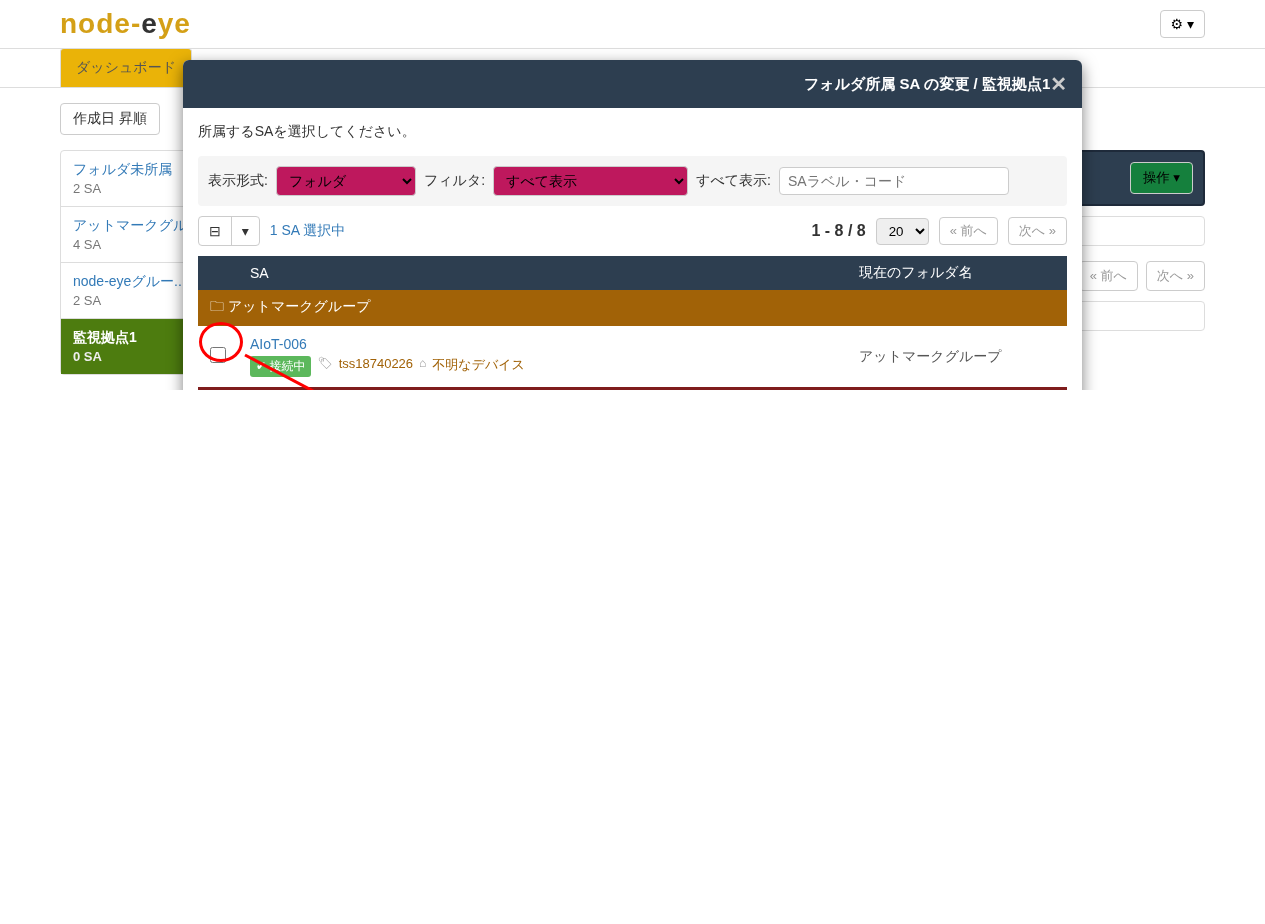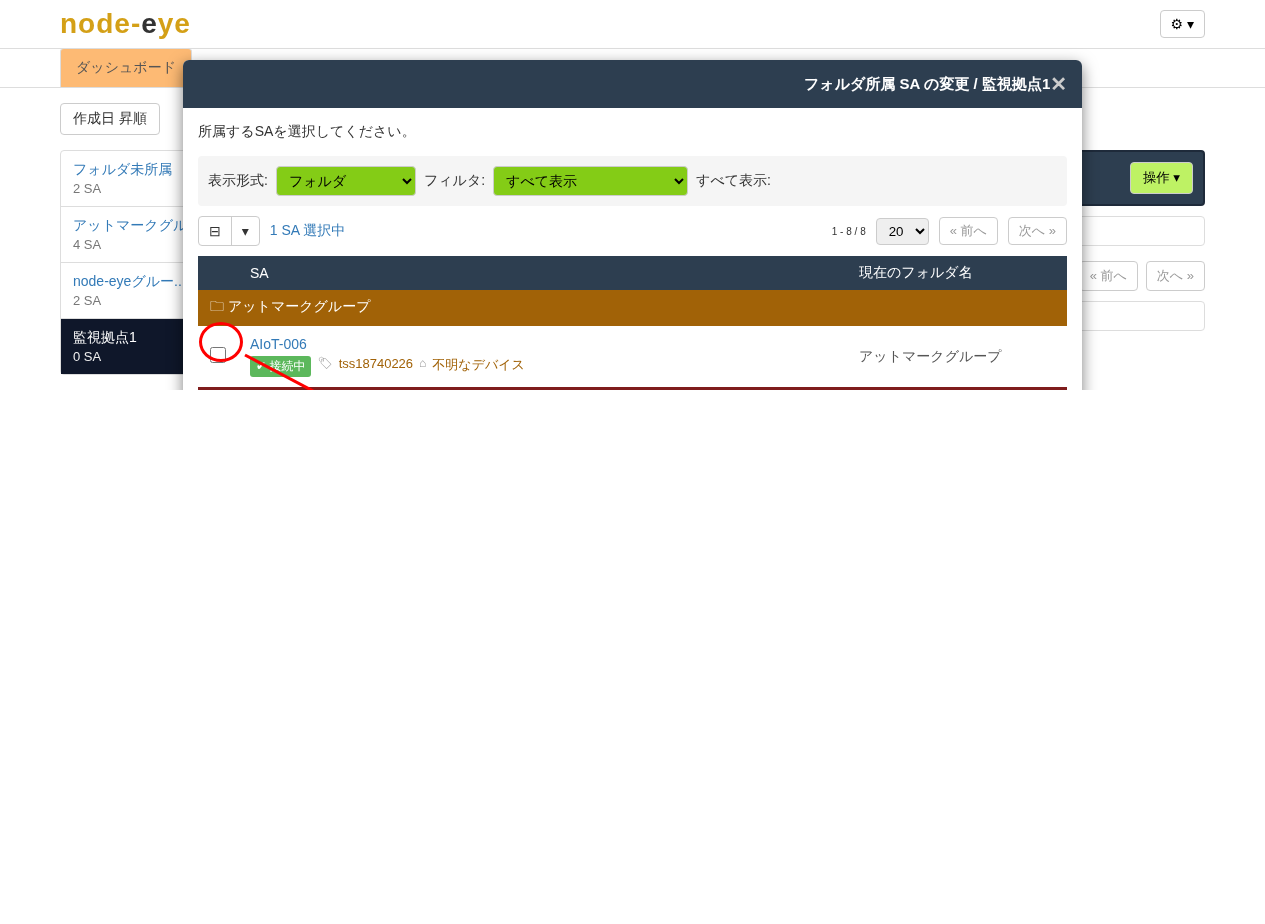--- a/index.html
+++ b/index.html
@@ -8,66 +8,66 @@
     .page-container { width: 1265px; margin: 0 auto; position: relative; }
     
     
     .header { display: flex; justify-content: space-between; align-items: center; padding: 8px 60px; border-bottom: 1px solid #ddd; }
     .logo { font-size: 28px; font-weight: bold; color: #d4a017; letter-spacing: 1px; }
     .logo .eye { color: #333; }
     .gear-btn { border: 1px solid #ccc; background: #fff; border-radius: 4px; padding: 5px 10px; cursor: pointer; font-size: 14px; }
     
     
     .nav-tabs { padding: 0 60px; border-bottom: 1px solid #ddd; margin-top: -1px; }
-    .nav-tabs .tab { display: inline-block; padding: 10px 15px; border: 1px solid #ddd; border-bottom: none; border-radius: 4px 4px 0 0; background: #fdba74; margin-right: 2px; color: #555; cursor: pointer; }
+    .nav-tabs .tab { display: inline-block; padding: 10px 15px; border: 1px solid #ddd; border-bottom: none; border-radius: 4px 4px 0 0; background: #eab308; margin-right: 2px; color: #555; cursor: pointer; }
     
     
     .main-content { padding: 15px 60px; }
     .top-row { display: flex; gap: 10px; margin-bottom: 15px; }
     .sort-select { border: 1px solid #ccc; padding: 6px 12px; border-radius: 4px; background: #fff; cursor: pointer; }
     
     .content-row { display: flex; gap: 0; }
     .sidebar { width: 180px; border: 1px solid #ddd; border-radius: 4px; }
     .sidebar-item { padding: 10px 12px; border-bottom: 1px solid #ddd; cursor: pointer; }
     .sidebar-item:last-child { border-bottom: none; }
-    .sidebar-item.active { background: #0f172a; color: #fff; }
+    .sidebar-item.active { background: #4d7c0f; color: #fff; font-weight: bold; }
     .sidebar-item .title { color: #337ab7; font-size: 14px; }
     .sidebar-item.active .title { color: #fff; }
     .sidebar-item .count { color: #777; font-size: 13px; margin-top: 2px; }
     .sidebar-item.active .count { color: #eee; }
     
     .main-area { flex: 1; }
     .dark-bar { background: #2d3e50; border: 2px solid #1e2a3a; border-radius: 4px; padding: 10px; display: flex; justify-content: flex-end; }
-    .action-btn { border: 1px solid #ccc; background: #bef264; padding: 6px 12px; border-radius: 4px; cursor: pointer; }
+    .action-btn { border: 1px solid #ccc; background: #15803d; padding: 6px 12px; border-radius: 4px; cursor: pointer; }
     
     .pager-row { display: flex; justify-content: flex-end; gap: 8px; margin-top: 15px; }
     .pager-btn { border: 1px solid #ccc; background: #fff; padding: 5px 10px; border-radius: 4px; color: #999; font-size: 13px; cursor: pointer; }
     
     .content-box { border: 1px solid #ddd; border-radius: 4px; margin-top: 10px; height: 30px; }
     .modal { position: absolute; top: 60px; left: 183px; width: 899px; background: #fff; border-radius: 6px; box-shadow: 0 5px 15px rgba(0,0,0,0.5); z-index: 100; }
     .modal-header { background: #2d3e50; color: #fff; padding: 12px 15px; border-radius: 6px 6px 0 0; display: flex; justify-content: flex-end; align-items: center; }
     .modal-header .title { font-weight: bold; font-size: 15px; }
     .modal-header .close { color: #ccc; font-size: 20px; cursor: pointer; font-weight: bold; }
     .modal-body { padding: 15px; }
     .modal-instruction { margin-bottom: 15px; }
     
     .filter-row { background: #f5f5f5; padding: 10px; border-radius: 4px; display: flex; align-items: center; gap: 8px; margin-bottom: 10px; }
     .filter-row label { font-size: 14px; }
     .filter-row select, .filter-row input { border: 1px solid #ccc; padding: 5px 8px; border-radius: 4px; font-size: 14px; }
-    .filter-row select { background: #84cc16; }
+    .filter-row select { background: #be185d; }
     .filter-row input { width: 230px; }
     
     .control-row { display: flex; justify-content: space-between; align-items: center; margin-bottom: 10px; }
     .control-left { display: flex; align-items: center; gap: 10px; }
     .check-group { display: flex; border: 1px solid #ccc; border-radius: 4px; }
     .check-group > div { padding: 6px 10px; cursor: pointer; }
     .check-group > div:first-child { border-right: 1px solid #ccc; }
     .selection-count { color: #337ab7; cursor: pointer; }
     .control-right { display: flex; align-items: center; gap: 10px; }
-    .range-text { font-size: 10px; }
+    .range-text { font-size: 16px; font-weight: bold; }
     .page-size { border: 1px solid #ccc; padding: 4px 8px; border-radius: 4px; }
     .nav-btn { border: 1px solid #ccc; padding: 4px 10px; border-radius: 4px; color: #999; font-size: 13px; cursor: pointer; background: #fff; }
     
     .sa-table { width: 100%; border-collapse: collapse; }
     .sa-table thead th { background: #2d3e50; color: #fff; padding: 8px 12px; text-align: left; font-weight: normal; font-size: 14px; }
     .sa-table thead th:first-child { width: 40px; }
     .group-header { background: #a16207; color: #fff; padding: 6px 12px; font-size: 14px; }
     
     .sa-row { border-bottom: 7px solid #7f1d1d; }
     .sa-row td { padding: 10px 12px; vertical-align: middle; }
@@ -148,20 +148,21 @@
     </div>
     <div class="modal-body">
       <div class="modal-instruction">所属するSAを選択してください。</div>
 
       <div class="filter-row">
         <label>表示形式:</label>
         <select style="width:140px;"><option>フォルダ</option></select>
         <label>フィルタ:</label>
         <select style="width:195px;"><option>すべて表示</option></select>
         <label>すべて表示:</label>
+        <input type="text" placeholder="SAラベル・コード" style="">
       </div>
 
       <div class="control-row">
         <div class="control-left">
           <div class="check-group">
             <div>⊟</div>
             <div>▾</div>
           </div>
           <span class="selection-count">1 SA 選択中</span>
         </div>

